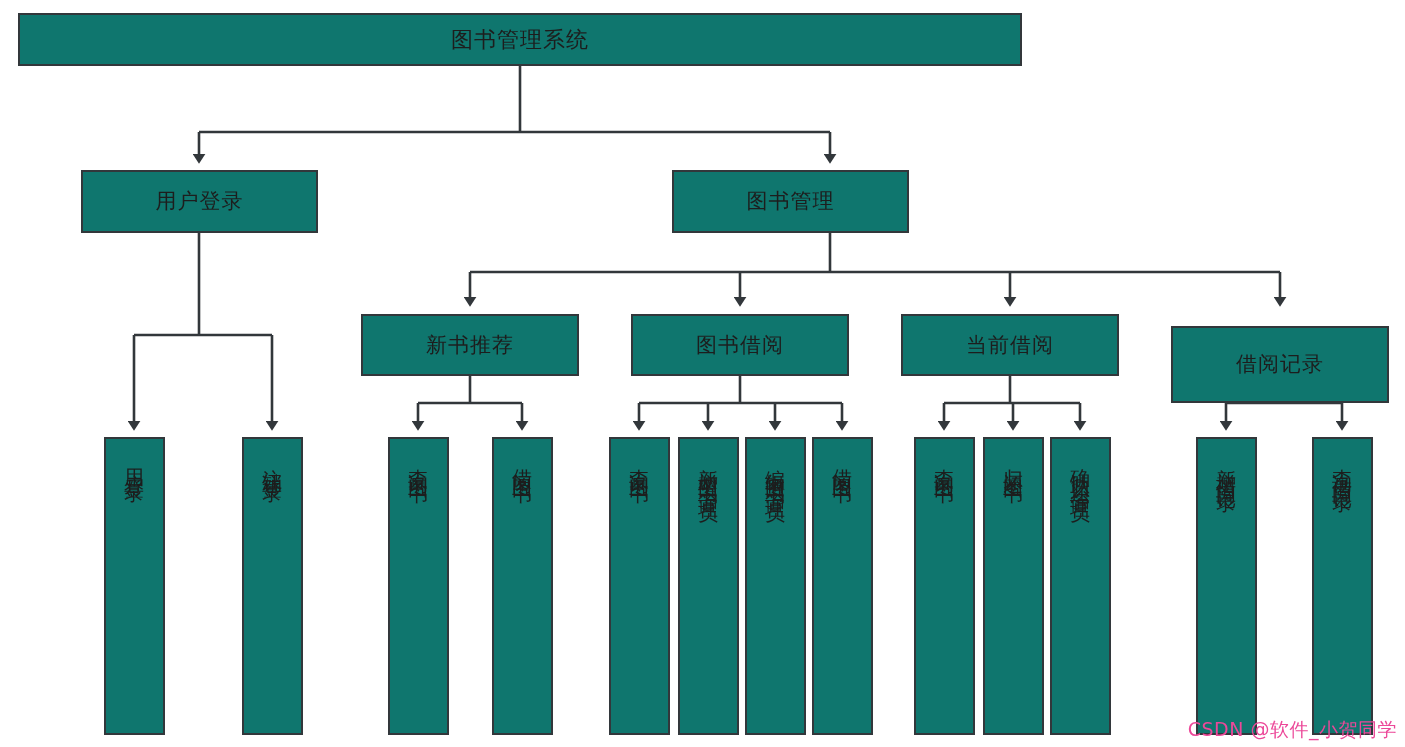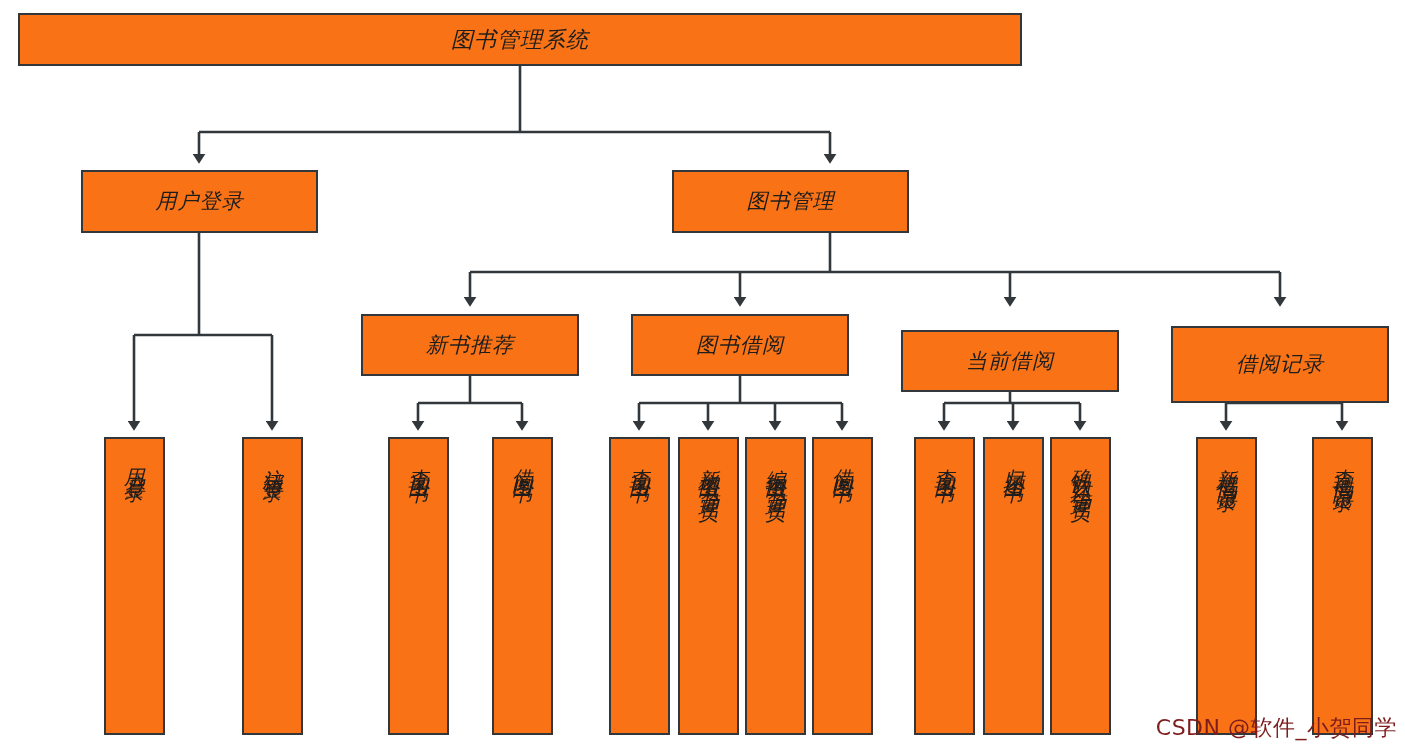--- a/index.html
+++ b/index.html
@@ -17,27 +17,26 @@
   }
   #wires{
     position:absolute;
     left:0; top:0;
     width:1405px; height:747px;
     pointer-events:none;
   }
   .node{
     position:absolute;
     box-sizing:border-box;
-    background:#f97316;
+    background:#0f766e;
     border:2.6px solid #32373b;
     display:flex;
     align-items:center;
     justify-content:center;
     z-index:2;
-    font-style:italic;
   }
   .node .lbl{
     color:#1d1d1d;
     font-size:21px;
     letter-spacing:1px;
     line-height:1.25;
     white-space:nowrap;
     text-align:center;
   }
   .node.leaf{
@@ -51,22 +50,22 @@
     font-size:20px;
     letter-spacing:5px;
     line-height:1.0;
     white-space:nowrap;
   }
   .node.root .lbl{ font-size:22px; }
   .watermark{
     position:absolute;
     right:8px;
     bottom:4px;
-    color:#7f1d1d;
-    font-size:22px;
+    color:#ec4899;
+    font-size:19px;
     letter-spacing:0.5px;
     z-index:3;
     white-space:nowrap;
     user-select:none;
   }
 </style>
 </head>
 <body>
 
 <div id="canvas">
@@ -131,21 +130,21 @@
   <div class="node" style="left:672px; top:170px; width:237px; height:63px;">
     <span class="lbl">图书管理</span>
   </div>
 
   <div class="node" style="left:631px; top:314px; width:218px; height:62px;">
     <span class="lbl">图书借阅</span>
   </div>
   <div class="node" style="left:361px; top:314px; width:218px; height:62px;">
     <span class="lbl">新书推荐</span>
   </div>
-  <div class="node" style="left:901px; top:314px; width:218px; height:62px;margin-top:16px;">
+  <div class="node" style="left:901px; top:314px; width:218px; height:62px;">
     <span class="lbl">当前借阅</span>
   </div>
   <div class="node" style="left:1171px; top:326px; width:218px; height:77px;">
     <span class="lbl">借阅记录</span>
   </div>
 
   <div class="node leaf" style="left:104px; top:437px; width:61px; height:298px;">
     <span class="lbl">用户登录</span>
   </div>
   <div class="node leaf" style="left:242px; top:437px; width:61px; height:298px;">

